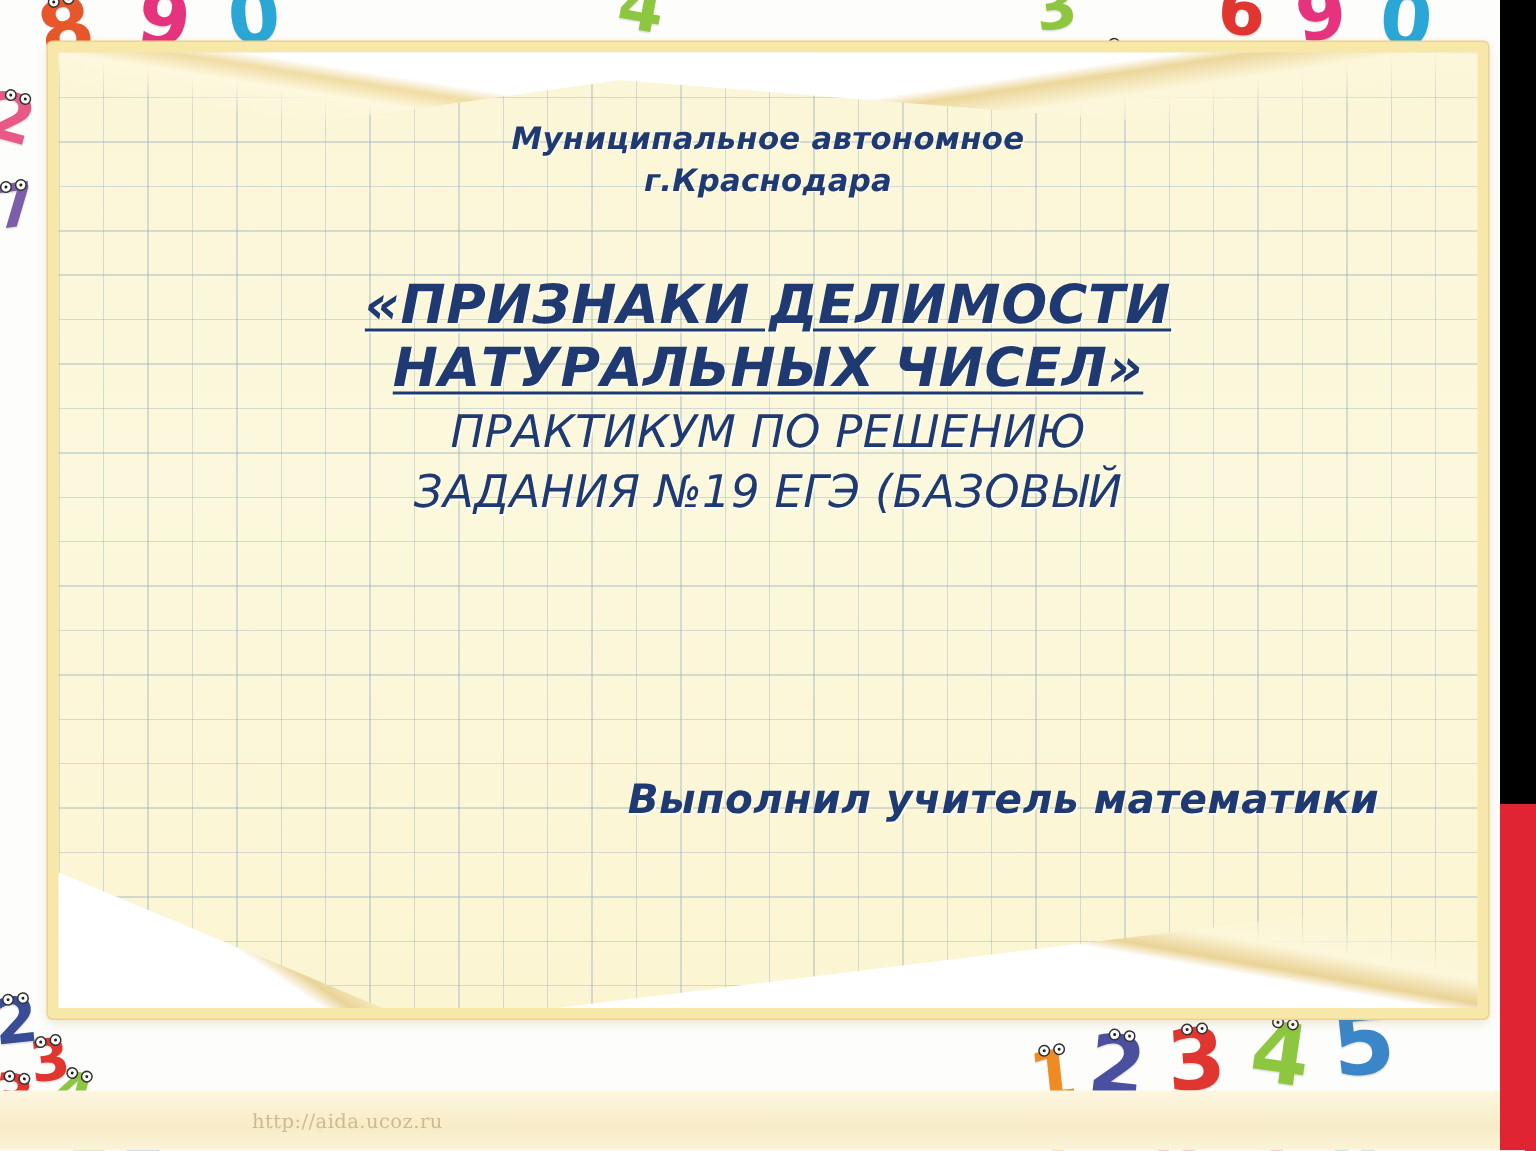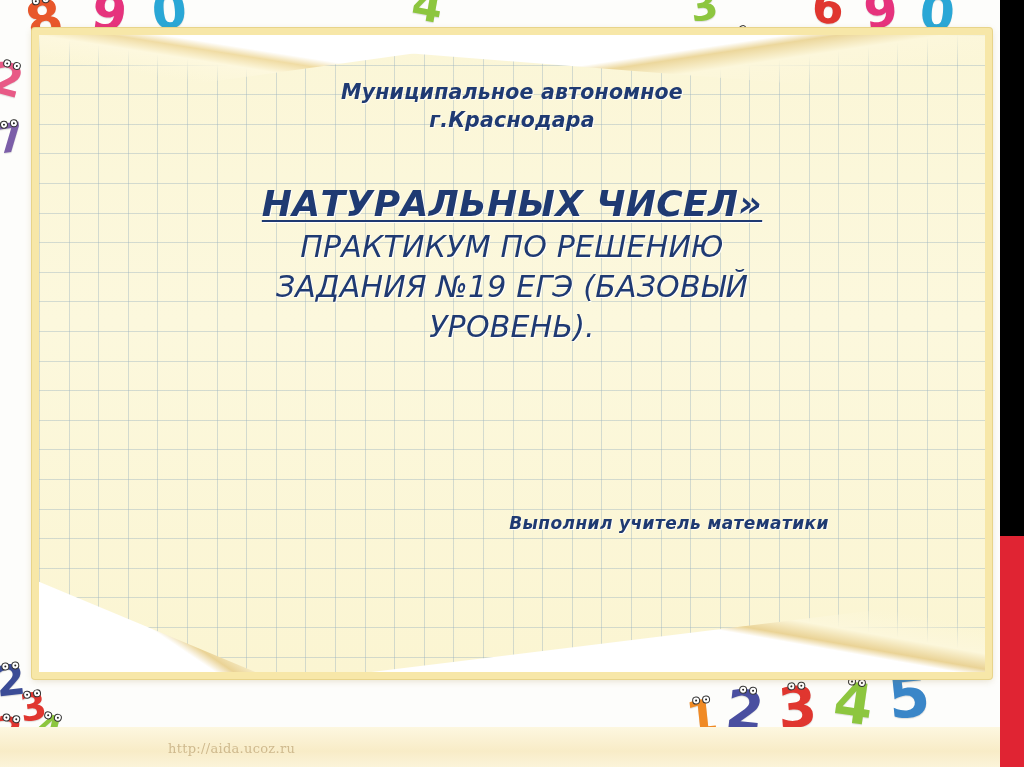--- a/index.html
+++ b/index.html
@@ -203,21 +203,21 @@
     right: 46px;
     top: 470px;
     width: 540px;
     text-align: center;
   }
   .author-line {
     color: #1f3a72;
     font-family: "DejaVu Sans", sans-serif;
     font-weight: 700;
     font-style: italic;
-    font-size: 17px;
+    font-size: 27px;
     line-height: 2.12;
     letter-spacing: 0.4px;
     text-shadow: 1px 1px 0 rgba(255,255,255,0.85);
   }
 
   
   .watermark {
     position: absolute;
     left: 168px;
     top: 741px;
@@ -354,24 +354,24 @@
     <div class="swoosh-bottom-right"></div>
 
     <div class="content">
 
       <div class="org-block">
         <div class="org-line">Муниципальное автономное</div>
         <div class="org-line">г.Краснодара</div>
       </div>
 
       <div class="title-block">
+        <div class="title-main">«ПРИЗНАКИ ДЕЛИМОСТИ</div>
         <div class="title-main">НАТУРАЛЬНЫХ ЧИСЕЛ»</div>
         <div class="title-sub">ПРАКТИКУМ ПО РЕШЕНИЮ</div>
         <div class="title-sub">ЗАДАНИЯ №19 ЕГЭ (БАЗОВЫЙ</div>
-        <div class="title-sub">УРОВЕНЬ).</div>
       </div>
 
       <div class="author-block">
         <div class="author-line">Выполнил учитель математики</div>
       </div>
 
     </div>
   </div>
 
   <div class="watermark">http://aida.ucoz.ru</div>

